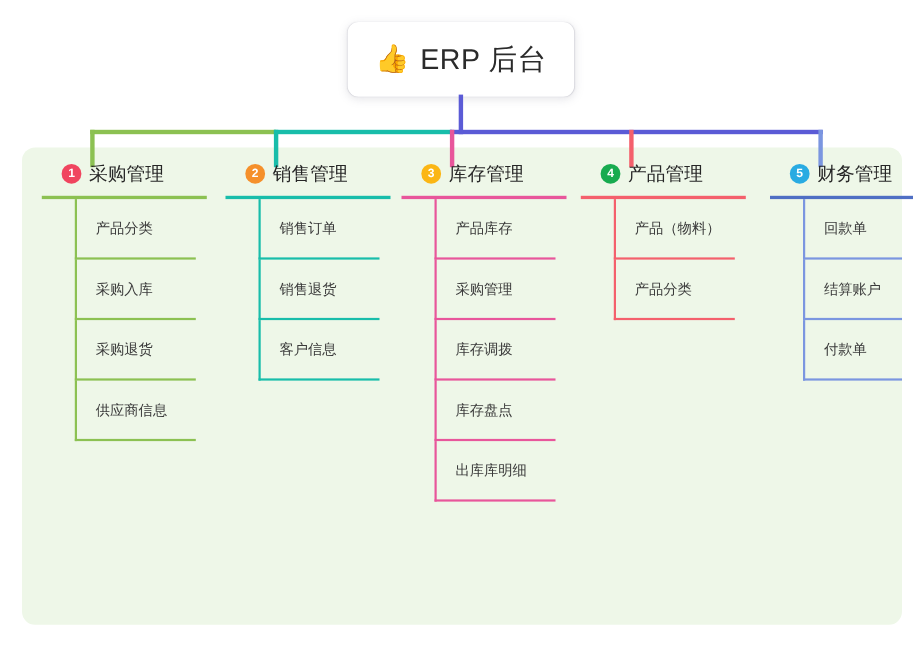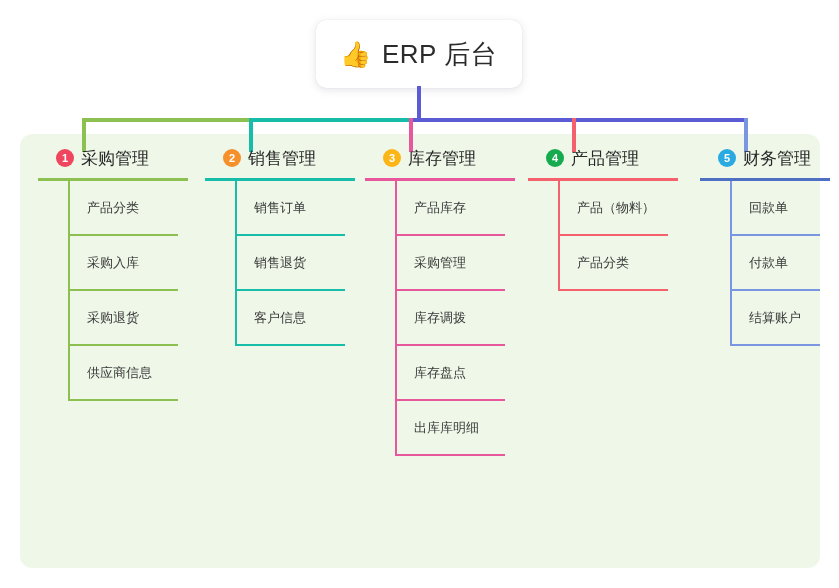--- a/index.html
+++ b/index.html
@@ -279,25 +279,25 @@
         </div>
         <div class="header-rule" style="width: 130px; background: rgb(79, 111, 196);"></div>
         <div class="items">
           <div class="item">
             <div class="item-spine" style="background: rgb(123, 150, 224);"></div>
             <div class="item-label">回款单</div>
             <div class="item-rule" style="width: 90px; background: rgb(123, 150, 224);"></div>
           </div>
           <div class="item">
             <div class="item-spine" style="background: rgb(123, 150, 224);"></div>
+            <div class="item-label">结算账户</div>
+            <div class="item-rule" style="width: 90px; background: rgb(123, 150, 224);"></div>
+          </div>
+          <div class="item">
+            <div class="item-spine" style="background: rgb(123, 150, 224);"></div>
             <div class="item-label">付款单</div>
             <div class="item-rule" style="width: 90px; background: rgb(123, 150, 224);"></div>
           </div>
-          <div class="item">
-            <div class="item-spine" style="background: rgb(123, 150, 224);"></div>
-            <div class="item-label">结算账户</div>
-            <div class="item-rule" style="width: 90px; background: rgb(123, 150, 224);"></div>
-          </div>
         </div>
       </div>
     </div>
 
 </div>
 
 </body></html>

